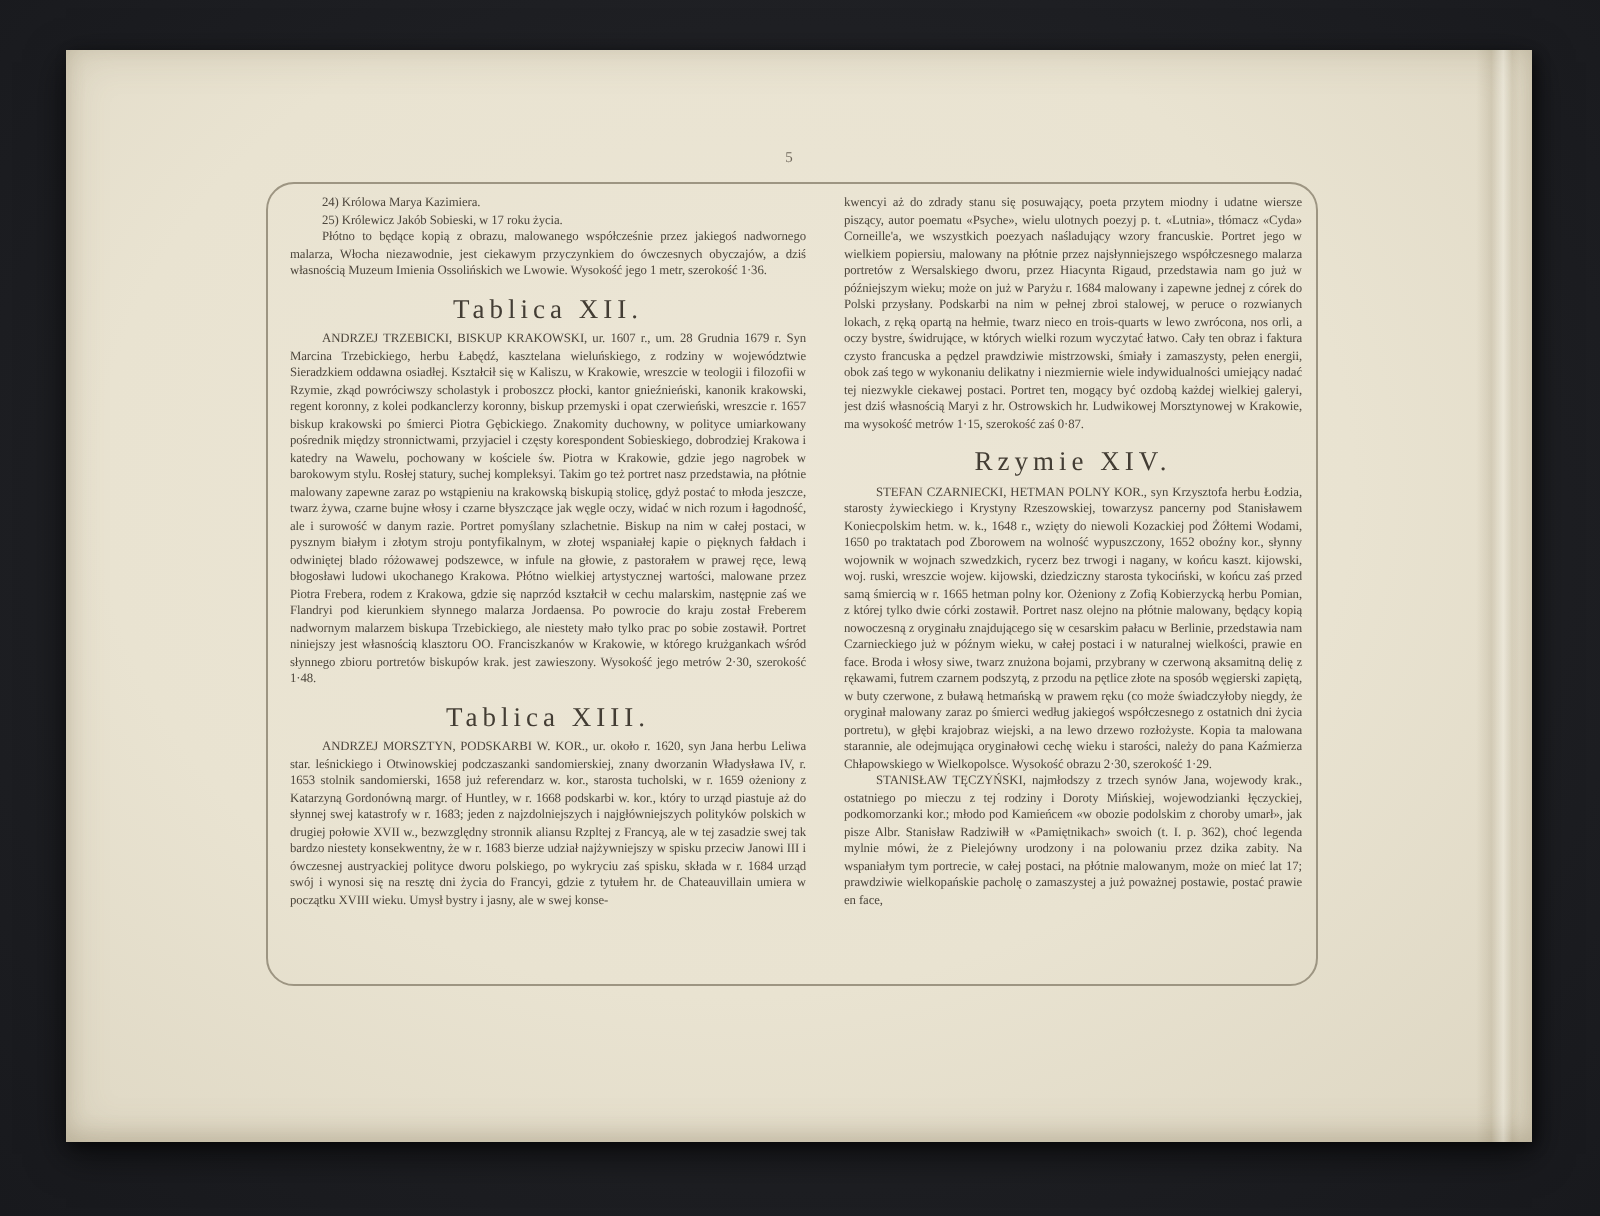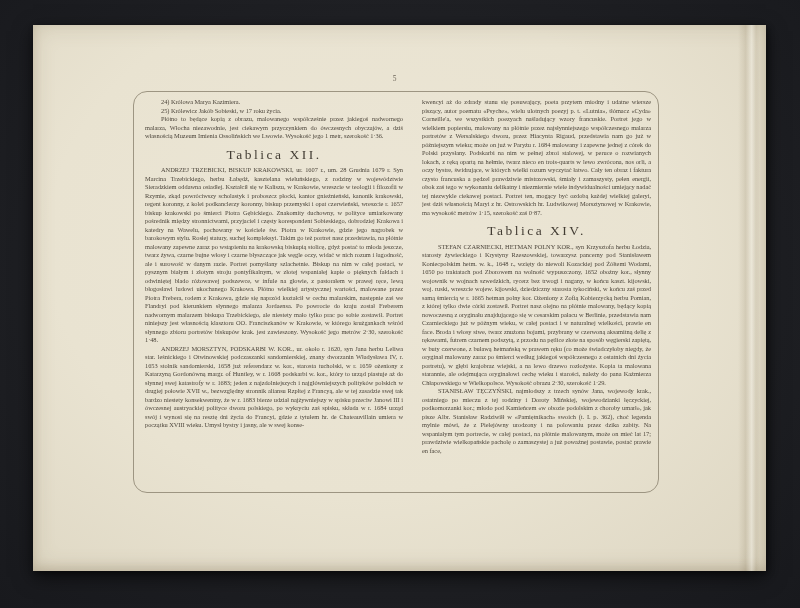--- a/index.html
+++ b/index.html
@@ -108,25 +108,26 @@
     <div class="frame"></div>
 
     <div class="col col-left">
       <p class="item">24) Królowa Marya Kazimiera.</p>
       <p class="item">25) Królewicz Jakób Sobieski, w 17 roku życia.</p>
       <p class="para">Płótno to będące kopią z obrazu, malowanego współcześnie przez jakiegoś nadwornego malarza, Włocha niezawodnie, jest ciekawym przyczynkiem do ówczesnych obyczajów, a dziś własnością Muzeum Imienia Ossolińskich we Lwowie. Wysokość jego 1 metr, szerokość 1·36.</p>
 
       <h2 class="tablica">Tablica XII.</h2>
       <p class="para">ANDRZEJ TRZEBICKI, BISKUP KRAKOWSKI, ur. 1607 r., um. 28 Grudnia 1679 r. Syn Marcina Trzebickiego, herbu Łabędź, kasztelana wieluńskiego, z rodziny w województwie Sieradzkiem oddawna osiadłej. Kształcił się w Kaliszu, w Krakowie, wreszcie w teologii i filozofii w Rzymie, zkąd powróciwszy scholastyk i proboszcz płocki, kantor gnieźnieński, kanonik krakowski, regent koronny, z kolei podkanclerzy koronny, biskup przemyski i opat czerwieński, wreszcie r. 1657 biskup krakowski po śmierci Piotra Gębickiego. Znakomity duchowny, w polityce umiarkowany pośrednik między stronnictwami, przyjaciel i częsty korespondent Sobieskiego, dobrodziej Krakowa i katedry na Wawelu, pochowany w kościele św. Piotra w Krakowie, gdzie jego nagrobek w barokowym stylu. Rosłej statury, suchej kompleksyi. Takim go też portret nasz przedstawia, na płótnie malowany zapewne zaraz po wstąpieniu na krakowską biskupią stolicę, gdyż postać to młoda jeszcze, twarz żywa, czarne bujne włosy i czarne błyszczące jak węgle oczy, widać w nich rozum i łagodność, ale i surowość w danym razie. Portret pomyślany szlachetnie. Biskup na nim w całej postaci, w pysznym białym i złotym stroju pontyfikalnym, w złotej wspaniałej kapie o pięknych fałdach i odwiniętej blado różowawej podszewce, w infule na głowie, z pastorałem w prawej ręce, lewą błogosławi ludowi ukochanego Krakowa. Płótno wielkiej artystycznej wartości, malowane przez Piotra Frebera, rodem z Krakowa, gdzie się naprzód kształcił w cechu malarskim, następnie zaś we Flandryi pod kierunkiem słynnego malarza Jordaensa. Po powrocie do kraju został Freberem nadwornym malarzem biskupa Trzebickiego, ale niestety mało tylko prac po sobie zostawił. Portret niniejszy jest własnością klasztoru OO. Franciszkanów w Krakowie, w którego krużgankach wśród słynnego zbioru portretów biskupów krak. jest zawieszony. Wysokość jego metrów 2·30, szerokość 1·48.</p>
 
+      <h2 class="tablica">Tablica XIII.</h2>
       <p class="para">ANDRZEJ MORSZTYN, PODSKARBI W. KOR., ur. około r. 1620, syn Jana herbu Leliwa star. leśnickiego i Otwinowskiej podczaszanki sandomierskiej, znany dworzanin Władysława IV, r. 1653 stolnik sandomierski, 1658 już referendarz w. kor., starosta tucholski, w r. 1659 ożeniony z Katarzyną Gordonówną margr. of Huntley, w r. 1668 podskarbi w. kor., który to urząd piastuje aż do słynnej swej katastrofy w r. 1683; jeden z najzdolniejszych i najgłówniejszych polityków polskich w drugiej połowie XVII w., bezwzględny stronnik aliansu Rzpltej z Francyą, ale w tej zasadzie swej tak bardzo niestety konsekwentny, że w r. 1683 bierze udział najżywniejszy w spisku przeciw Janowi III i ówczesnej austryackiej polityce dworu polskiego, po wykryciu zaś spisku, składa w r. 1684 urząd swój i wynosi się na resztę dni życia do Francyi, gdzie z tytułem hr. de Chateauvillain umiera w początku XVIII wieku. Umysł bystry i jasny, ale w swej konse-</p>
     </div>
 
     <div class="col col-right">
       <p class="cont">kwencyi aż do zdrady stanu się posuwający, poeta przytem miodny i udatne wiersze piszący, autor poematu «Psyche», wielu ulotnych poezyj p. t. «Lutnia», tłómacz «Cyda» Corneille'a, we wszystkich poezyach naśladujący wzory francuskie. Portret jego w wielkiem popiersiu, malowany na płótnie przez najsłynniejszego współczesnego malarza portretów z Wersalskiego dworu, przez Hiacynta Rigaud, przedstawia nam go już w późniejszym wieku; może on już w Paryżu r. 1684 malowany i zapewne jednej z córek do Polski przysłany. Podskarbi na nim w pełnej zbroi stalowej, w peruce o rozwianych lokach, z ręką opartą na hełmie, twarz nieco en trois-quarts w lewo zwrócona, nos orli, a oczy bystre, świdrujące, w których wielki rozum wyczytać łatwo. Cały ten obraz i faktura czysto francuska a pędzel prawdziwie mistrzowski, śmiały i zamaszysty, pełen energii, obok zaś tego w wykonaniu delikatny i niezmiernie wiele indywidualności umiejący nadać tej niezwykle ciekawej postaci. Portret ten, mogący być ozdobą każdej wielkiej galeryi, jest dziś własnością Maryi z hr. Ostrowskich hr. Ludwikowej Morsztynowej w Krakowie, ma wysokość metrów 1·15, szerokość zaś 0·87.</p>
 
-      <h2 class="tablica">Tablica XIV.</h2>
+      <h2 class="tablica">Rzymie XIV.</h2>
       <p class="para">STEFAN CZARNIECKI, HETMAN POLNY KOR., syn Krzysztofa herbu Łodzia, starosty żywieckiego i Krystyny Rzeszowskiej, towarzysz pancerny pod Stanisławem Koniecpolskim hetm. w. k., 1648 r., wzięty do niewoli Kozackiej pod Żółtemi Wodami, 1650 po traktatach pod Zborowem na wolność wypuszczony, 1652 oboźny kor., słynny wojownik w wojnach szwedzkich, rycerz bez trwogi i nagany, w końcu kaszt. kijowski, woj. ruski, wreszcie wojew. kijowski, dziedziczny starosta tykociński, w końcu zaś przed samą śmiercią w r. 1665 hetman polny kor. Ożeniony z Zofią Kobierzycką herbu Pomian, z której tylko dwie córki zostawił. Portret nasz olejno na płótnie malowany, będący kopią nowoczesną z oryginału znajdującego się w cesarskim pałacu w Berlinie, przedstawia nam Czarnieckiego już w późnym wieku, w całej postaci i w naturalnej wielkości, prawie en face. Broda i włosy siwe, twarz znużona bojami, przybrany w czerwoną aksamitną delię z rękawami, futrem czarnem podszytą, z przodu na pętlice złote na sposób węgierski zapiętą, w buty czerwone, z buławą hetmańską w prawem ręku (co może świadczyłoby niegdy, że oryginał malowany zaraz po śmierci według jakiegoś współczesnego z ostatnich dni życia portretu), w głębi krajobraz wiejski, a na lewo drzewo rozłożyste. Kopia ta malowana starannie, ale odejmująca oryginałowi cechę wieku i starości, należy do pana Kaźmierza Chłapowskiego w Wielkopolsce. Wysokość obrazu 2·30, szerokość 1·29.</p>
 
       <p class="para">STANISŁAW TĘCZYŃSKI, najmłodszy z trzech synów Jana, wojewody krak., ostatniego po mieczu z tej rodziny i Doroty Mińskiej, wojewodzianki łęczyckiej, podkomorzanki kor.; młodo pod Kamieńcem «w obozie podolskim z choroby umarł», jak pisze Albr. Stanisław Radziwiłł w «Pamiętnikach» swoich (t. I. p. 362), choć legenda mylnie mówi, że z Pielejówny urodzony i na polowaniu przez dzika zabity. Na wspaniałym tym portrecie, w całej postaci, na płótnie malowanym, może on mieć lat 17; prawdziwie wielkopańskie pacholę o zamaszystej a już poważnej postawie, postać prawie en face,</p>
     </div>
   </div>
 </div>
 
 </body></html>

